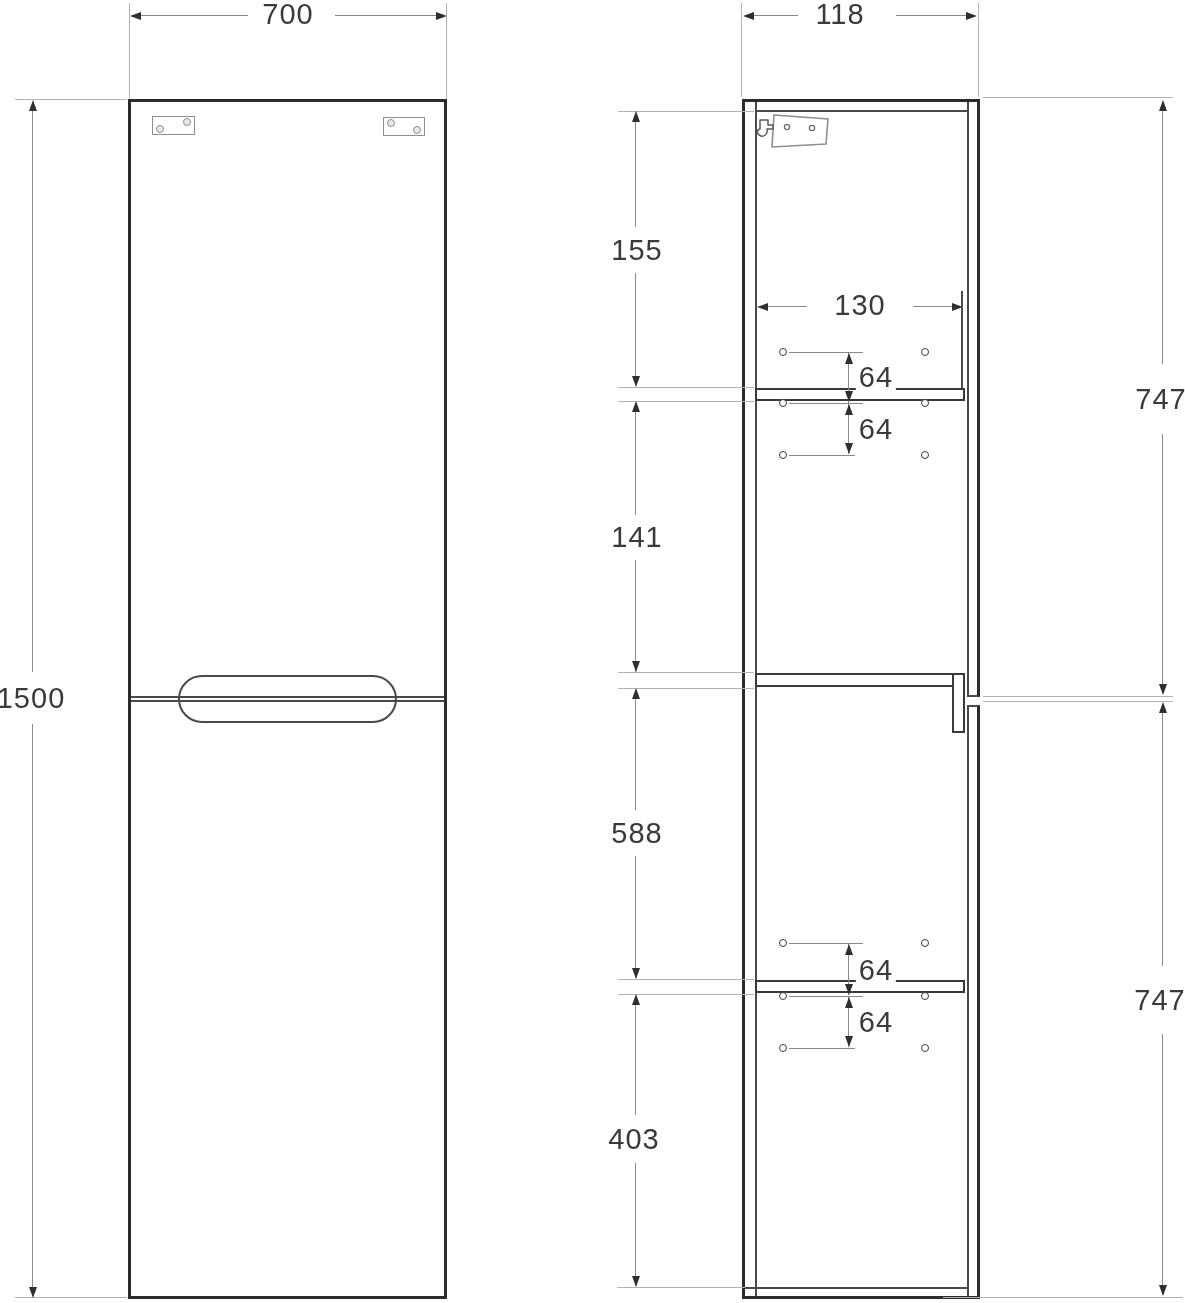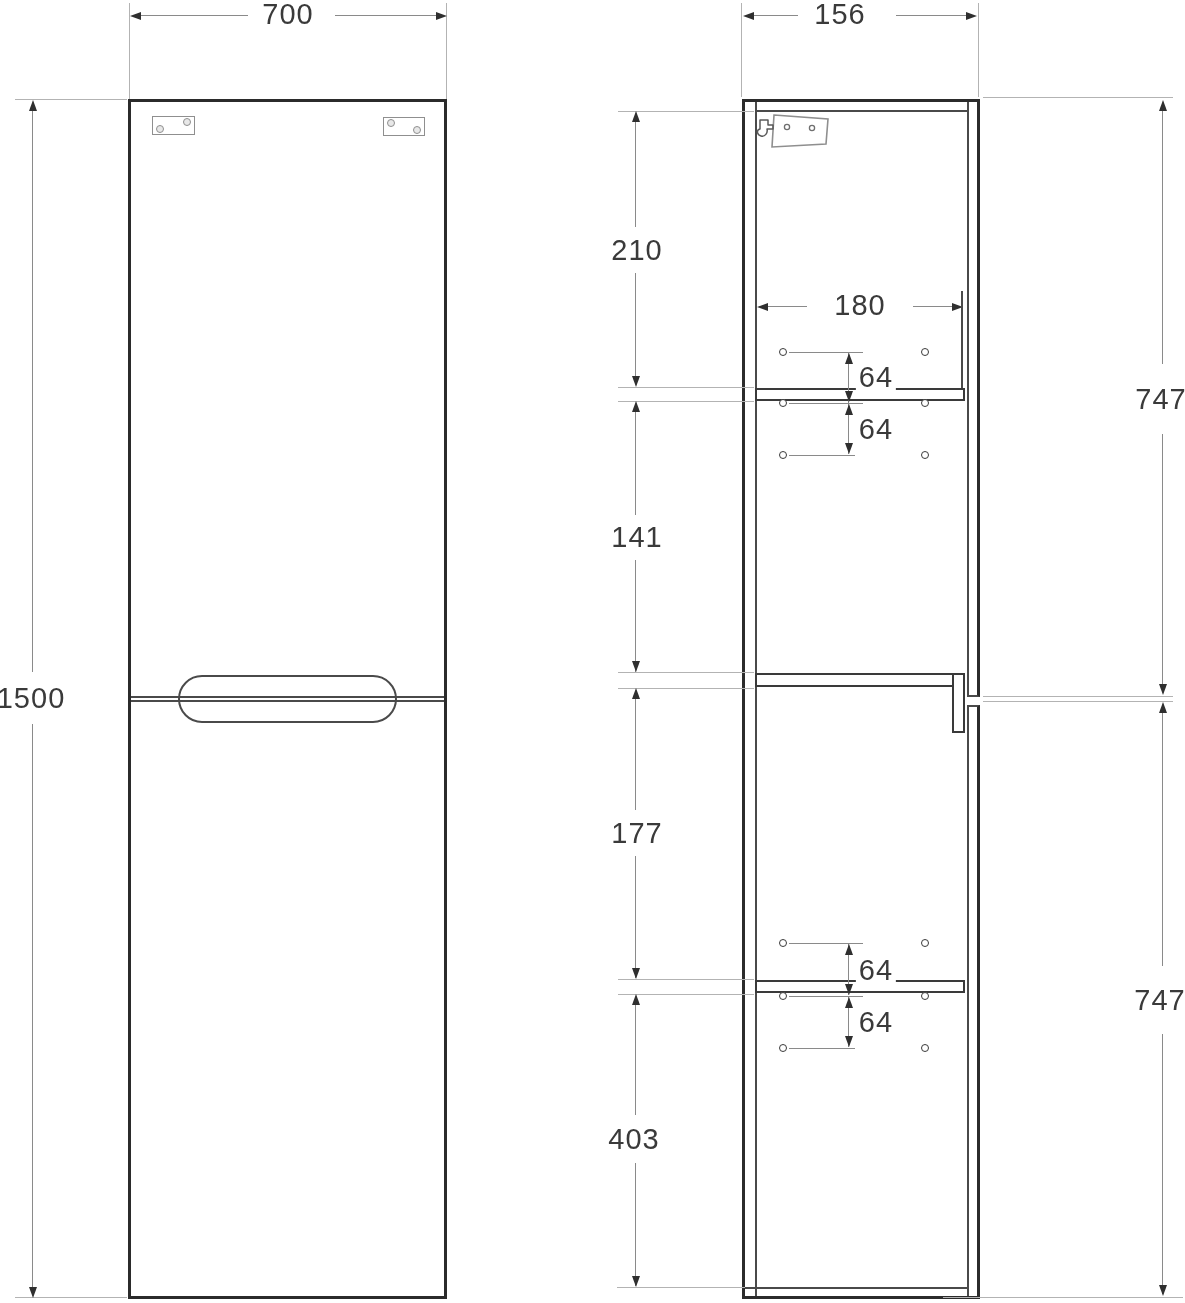--- a/index.html
+++ b/index.html
@@ -115,60 +115,60 @@
     <div class="hole" style="left:921px;top:1044px;"></div>
   </div>
 
   <div>
     <div class="ln ext" style="left:741px;top:3px;width:1px;height:94px;"></div>
     <div class="ln ext" style="left:978px;top:3px;width:1px;height:94px;"></div>
     <div class="ln dim" style="left:746px;top:15px;width:52px;height:1px;"></div>
     <div class="ln dim" style="left:896px;top:15px;width:78px;height:1px;"></div>
     <span class="arr left" style="left:743px;top:12px;"></span>
     <span class="arr right" style="left:966px;top:12px;"></span>
-    <span class="lbl" style="left:840px;top:14px;">156</span>
+    <span class="lbl" style="left:840px;top:14px;">118</span>
   </div>
 
   <div>
     <div class="ln dim" style="left:759px;top:306px;width:48px;height:1px;"></div>
     <div class="ln dim" style="left:913px;top:306px;width:47px;height:1px;"></div>
     <span class="arr left" style="left:757px;top:303px;"></span>
     <span class="arr right" style="left:952px;top:303px;"></span>
     <div class="ln dark" style="left:961px;top:291px;width:2px;height:97px;"></div>
-    <span class="lbl" style="left:860px;top:305px;">180</span>
+    <span class="lbl" style="left:860px;top:305px;">130</span>
   </div>
 
   <div>
     <div class="ln ext" style="left:618px;top:111px;width:136px;height:1px;"></div>
     <div class="ln ext" style="left:618px;top:387px;width:136px;height:1px;"></div>
     <div class="ln dim" style="left:635px;top:115px;width:1px;height:112px;"></div>
     <div class="ln dim" style="left:635px;top:273px;width:1px;height:110px;"></div>
     <span class="arr up" style="left:632px;top:111px;"></span>
     <span class="arr down" style="left:632px;top:376px;"></span>
-    <span class="lbl" style="left:637px;top:250px;">210</span>
+    <span class="lbl" style="left:637px;top:250px;">155</span>
   </div>
 
   <div>
     <div class="ln ext" style="left:618px;top:401px;width:136px;height:1px;"></div>
     <div class="ln ext" style="left:618px;top:672px;width:136px;height:1px;"></div>
     <div class="ln dim" style="left:635px;top:405px;width:1px;height:110px;"></div>
     <div class="ln dim" style="left:635px;top:560px;width:1px;height:112px;"></div>
     <span class="arr up" style="left:632px;top:401px;"></span>
     <span class="arr down" style="left:632px;top:661px;"></span>
     <span class="lbl" style="left:637px;top:537px;">141</span>
   </div>
 
   <div>
     <div class="ln ext" style="left:618px;top:688px;width:136px;height:1px;"></div>
     <div class="ln ext" style="left:618px;top:979px;width:136px;height:1px;"></div>
     <div class="ln dim" style="left:635px;top:692px;width:1px;height:118px;"></div>
     <div class="ln dim" style="left:635px;top:856px;width:1px;height:122px;"></div>
     <span class="arr up" style="left:632px;top:688px;"></span>
     <span class="arr down" style="left:632px;top:968px;"></span>
-    <span class="lbl" style="left:637px;top:833px;">177</span>
+    <span class="lbl" style="left:637px;top:833px;">588</span>
   </div>
 
   <div>
     <div class="ln ext" style="left:618px;top:994px;width:136px;height:1px;"></div>
     <div class="ln ext" style="left:617px;top:1287px;width:128px;height:1px;"></div>
     <div class="ln dim" style="left:635px;top:998px;width:1px;height:117px;"></div>
     <div class="ln dim" style="left:635px;top:1163px;width:1px;height:123px;"></div>
     <span class="arr up" style="left:632px;top:994px;"></span>
     <span class="arr down" style="left:632px;top:1276px;"></span>
     <span class="lbl" style="left:634px;top:1139px;">403</span>

